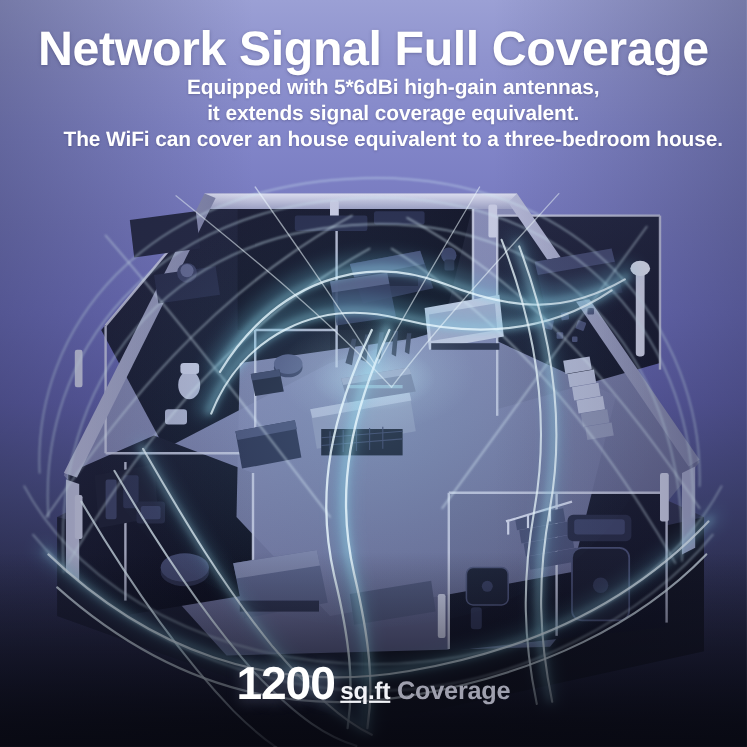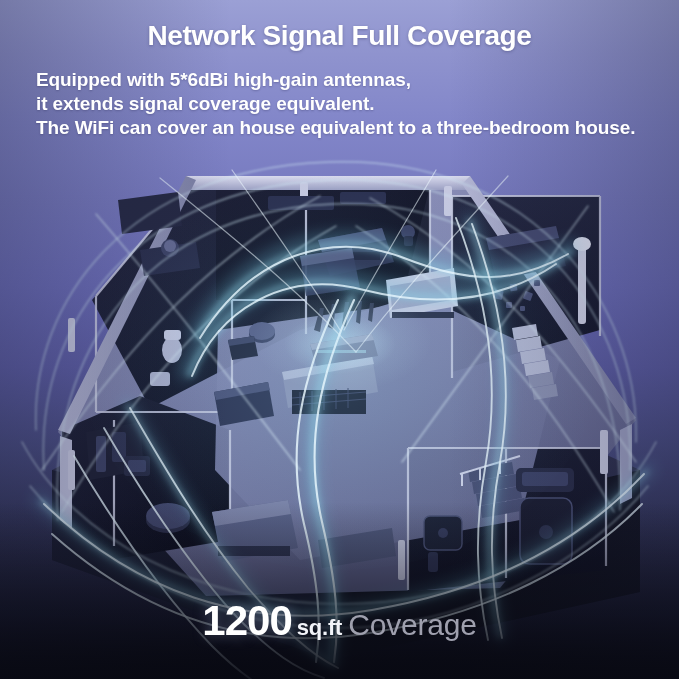--- a/index.html
+++ b/index.html
@@ -32,50 +32,51 @@
     background:linear-gradient(270deg,rgba(30,32,60,.30),rgba(30,32,60,0));
     pointer-events:none;}
   .vig-b{position:absolute;left:0;bottom:0;width:100%;height:26%;
     background:linear-gradient(180deg,rgba(8,9,18,0),rgba(8,9,18,.92));
     pointer-events:none;}
 
   
   .headline{
     position:absolute;left:0;right:0;top:20px;
     text-align:center;
-    font-size:28px;font-weight:bold;color:#ffffff;
+    font-size:44px;font-weight:bold;color:#ffffff;
     letter-spacing:-0.4px;
     text-shadow:0 1px 3px rgba(40,40,80,.35);
   }
   .subwrap{
     position:absolute;left:0;right:0;top:68px;
+    text-align:center;
     padding-left:36px;
   }
   .subline{
     font-size:19px;font-weight:bold;color:#ffffff;
     line-height:24px;letter-spacing:-0.1px;
     text-shadow:0 1px 2px rgba(40,40,80,.30);
   }
 
   .caption{
     position:absolute;left:0;right:0;bottom:34px;
     text-align:center;
     white-space:nowrap;
   }
   .cap-num{
     font-size:42px;font-weight:bold;color:#ffffff;
     letter-spacing:-1px;vertical-align:baseline;
     text-shadow:0 0 14px rgba(190,210,255,.35);
   }
   .cap-unit{
     font-size:22px;font-weight:bold;color:#f2f3f8;
-    margin-left:5px;letter-spacing:-0.2px;
+    margin-left:5px;letter-spacing:-0.2px;text-decoration:underline;
   }
   .cap-word{
-    font-size:30px;font-weight:normal;color:#9fa0ae;
+    font-size:23px;font-weight:bold;color:#9fa0ae;
     margin-left:6px;letter-spacing:-0.2px;
   }
 
   
   .scene{position:absolute;left:0;top:0;width:679px;height:679px;}
   .scene svg{display:block;}
 </style>
 </head>
 <body>
 

